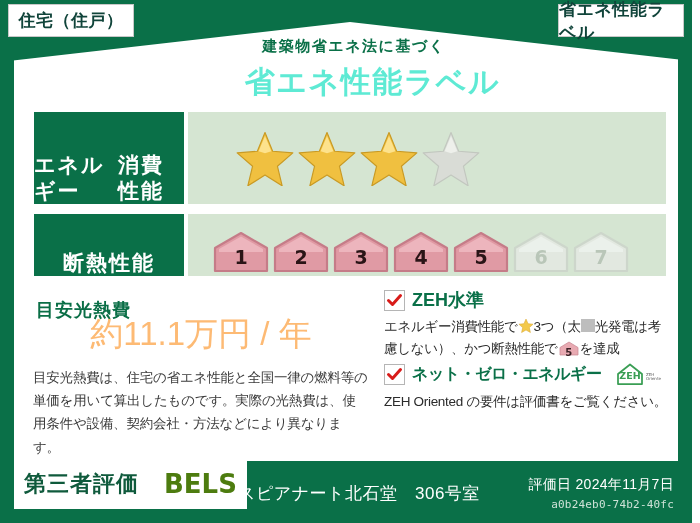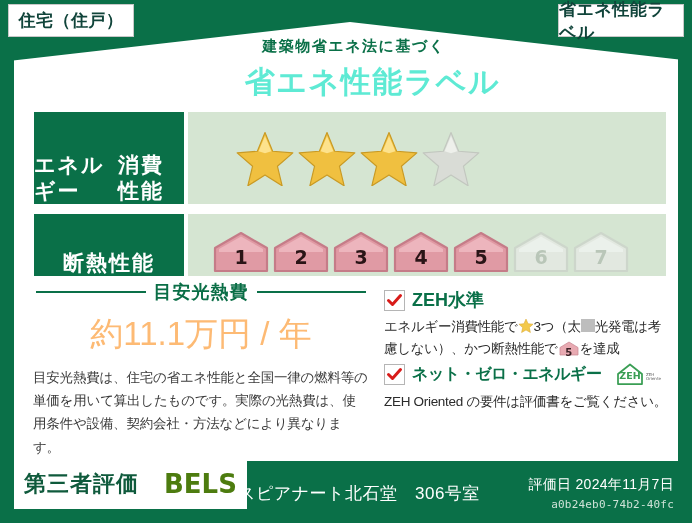--- a/index.html
+++ b/index.html
@@ -93,22 +93,22 @@
     position:absolute;left:0;right:0;top:16px;
     text-align:center;
     font-size:19px;font-weight:bold;
     font-family:"DejaVu Sans",sans-serif;
   }
   .house.on span{color:#2a1416;}
   .house.off span{color:#b9c6b8;}
 
   
   #cost-head{
-    position:absolute;left:36px;top:280px;width:330px;
-    display:flex;align-items:center;gap:8px;z-index:11;
+    position:absolute;left:36px;top:288px;width:330px;
+    display:flex;align-items:flex-start;gap:8px;z-index:11;flex-direction:column;
   }
   #cost-head .rule{flex:1 1 auto;height:2px;background:#0a7048;}
   #cost-head .txt{
     font-size:18px;font-weight:bold;color:#0a6e46;letter-spacing:1px;white-space:nowrap;
   }
   #cost-amount{
     position:absolute;left:36px;top:312px;width:330px;
     text-align:center;z-index:11;
     font-size:33px;font-weight:normal;color:#fdba74;letter-spacing:0px;
   }

